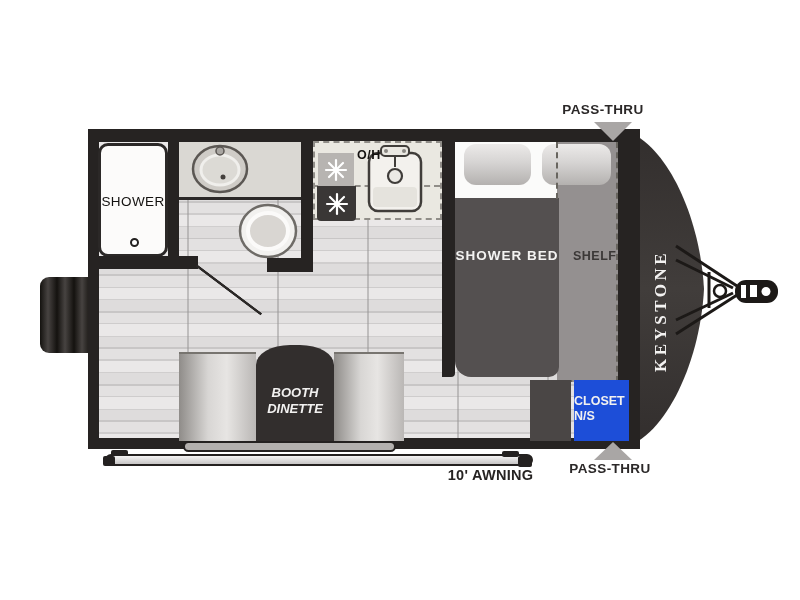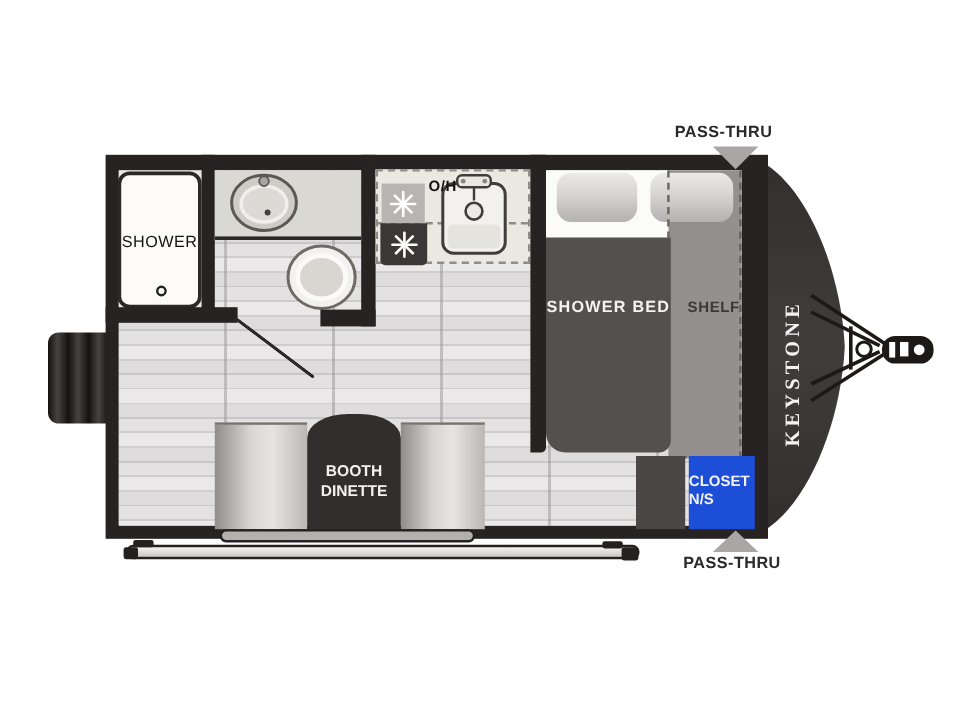--- a/index.html
+++ b/index.html
@@ -72,21 +72,21 @@
 
   
   #refer{left:94px;top:356px;width:85px;height:86px;background:#232020;border-radius:5px 5px 0 0;
     color:#f2f1f0;text-align:center;font-size:13px;font-weight:700;letter-spacing:.3px;line-height:15px;padding-top:30px;}
   .booth-seat{top:352px;height:89px;border-top:2px solid #77746f;
     background:linear-gradient(90deg,#8f8c89 0%,#d8d6d4 38%,#e7e5e3 62%,#bab7b5 100%);}
   #seat-left{left:179px;width:77px;}
   #seat-right{left:334px;width:70px;}
   #table{left:256px;top:345px;width:78px;height:96px;background:#322e2d;
     border-radius:34px 34px 0 0 / 20px 20px 0 0;color:#f2f1f0;text-align:center;
-    font-size:13px;font-weight:700;line-height:15.5px;padding-top:40px;}
+    font-size:13px;font-weight:700;line-height:15.5px;padding-top:40px;font-style:italic;}
   #nightstand{left:530px;top:380px;width:41px;height:61px;background:#4a4645;}
   #closet{left:574px;top:380px;width:55px;height:61px;background:#1d4ed8;color:#f2f1f0;
     text-align:left;font-size:12.5px;font-weight:700;line-height:15px;padding-top:14px;}
 
   
   #awn-bar1{left:183px;top:441px;width:213px;height:11px;background:#b3b0ae;border:2px solid #242120;border-radius:6px;}
   #awn-bar2{left:105px;top:454px;width:428px;height:12px;
     background:linear-gradient(180deg,#f5f4f4,#c7c5c5);border:2px solid #242120;border-radius:6px;}
   .awn-dark{background:#242120;border-radius:2px;}
   #awn-cap-left{left:103px;top:456px;width:12px;height:10px;}
@@ -209,19 +209,20 @@
     <span>CLOSET</span>
     <span class="line2">N/S</span>
   </div>
 
   <div class="abs" id="awn-bar1"></div>
   <div class="abs" id="awn-bar2"></div>
   <div class="abs awn-dark" id="awn-cap-left"></div>
   <div class="abs awn-dark" id="awn-notch-left"></div>
   <div class="abs awn-dark" id="awn-cap-right"></div>
   <div class="abs awn-dark" id="awn-notch-right"></div>
+  <div class="abs" id="awning-label">10' AWNING</div>
 
   <div class="abs pt-label" id="pt-top">PASS-THRU</div>
   <div class="abs tri" id="tri-top"></div>
   <div class="abs tri" id="tri-bottom"></div>
   <div class="abs pt-label" id="pt-bottom">PASS-THRU</div>
 
 </div>
 
 </body></html>

